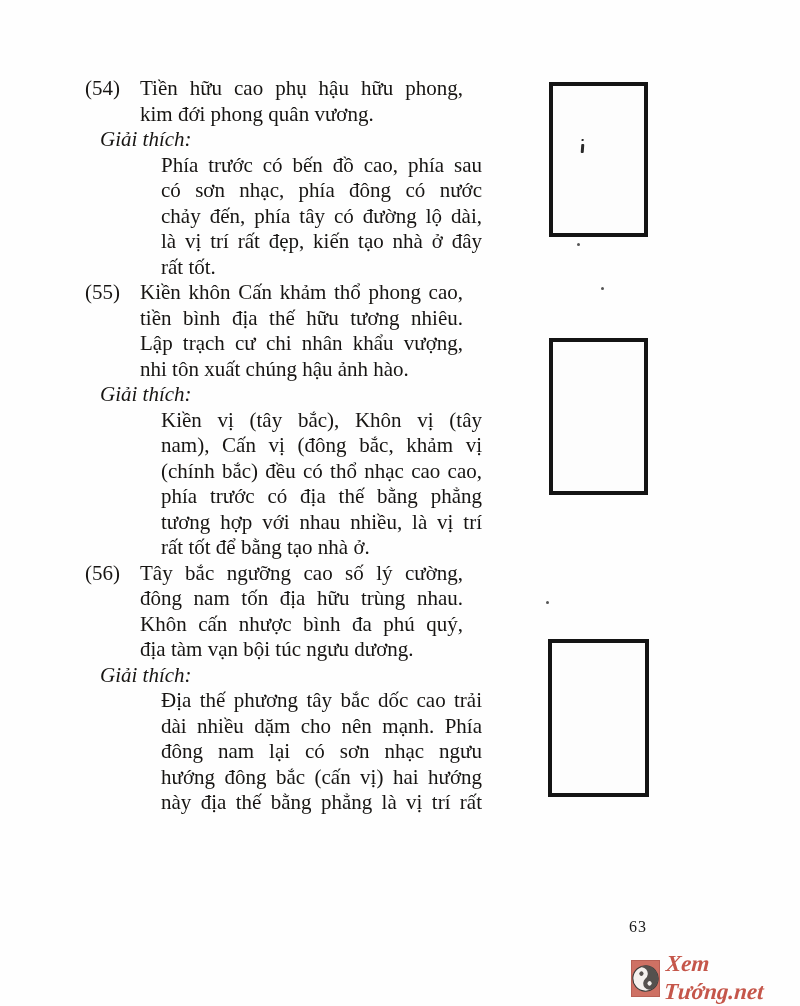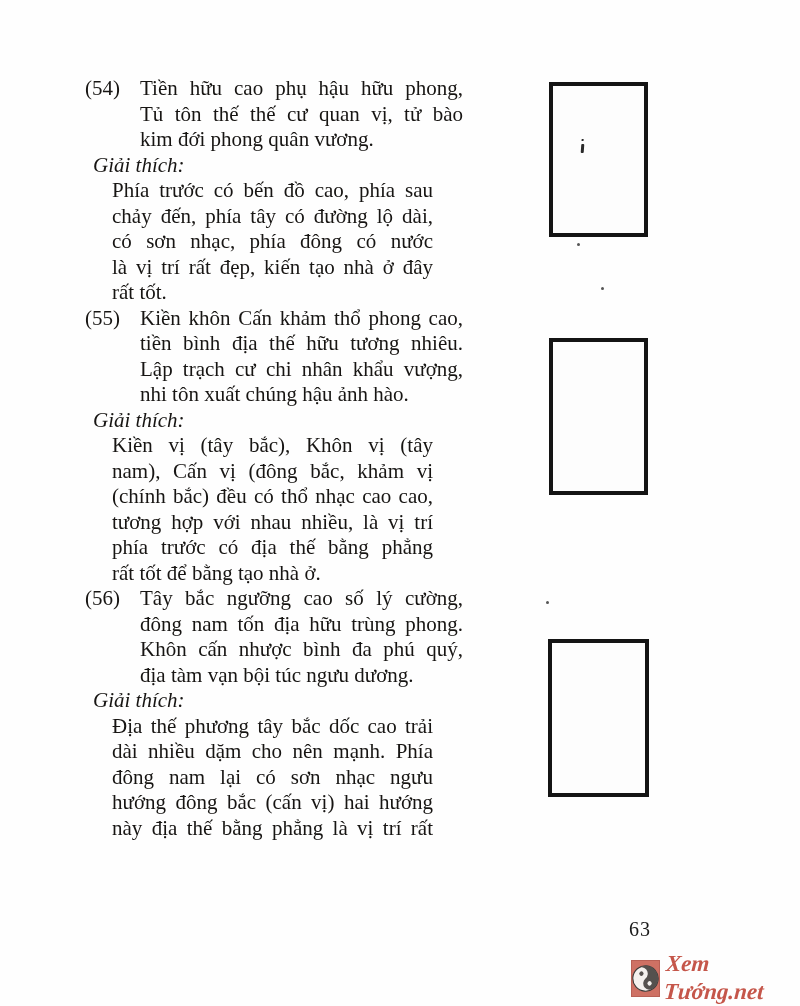--- a/index.html
+++ b/index.html
@@ -18,22 +18,22 @@
   
   .text-col {
     position:absolute; left:85px; top:76px; width:382px;
     font-size:21px; color:#171513;
   }
   .ln { height:25.5px; line-height:25.5px; white-space:normal; }
   .jl { text-align:justify; text-align-last:justify; }
   .verse-row { display:flex; }
   .verse-num { flex:0 0 55px; width:55px; height:25.5px; line-height:25.5px; }
   .verse-lines { width:323px; }
-  .gt { font-style:italic; margin-left:8px; height:25.5px; line-height:25.5px; }
-  .expl { margin-left:27px; width:321px; }
+  .gt { font-style:italic; margin-left:15px; height:25.5px; line-height:25.5px; }
+  .expl { margin-left:76px; width:321px; }
   
   .dbox {
     position:absolute;
     border:4px solid #141414;
     background:#fdfdfd;
   }
   .dbox1 { left:549px; top:82px;  width:91px; height:147px; }
   .dbox2 { left:549px; top:338px; width:91px; height:149px; }
   .dbox3 { left:548px; top:639px; width:93px; height:150px; }
   .box-mark {
@@ -45,21 +45,21 @@
     content:""; position:absolute; left:0px; top:-5px;
     width:2px; height:2px; background:#2a2a2a;
   }
   .speck { position:absolute; width:3px; height:3px; background:#555; border-radius:50%; }
   .sp1 { left:577px; top:243px; }
   .sp2 { left:601px; top:287px; }
   .sp3 { left:546px; top:601px; }
   
   .page-num {
     position:absolute; left:629px; top:918px;
-    font-size:20px; color:#1a1a1a; letter-spacing:1px;
+    font-size:16px; color:#1a1a1a; letter-spacing:1px;
   }
   
   .watermark {
     position:absolute; left:631px; top:950px;
     display:flex; align-items:center;
   }
   .wm-icon {
     width:31px; height:37px;
     display:flex; align-items:center; justify-content:center;
     box-sizing:border-box;
@@ -79,61 +79,60 @@
 
 <div class="page">
 
   <div class="text-col">
 
     <div class="section">
       <div class="verse-row">
         <div class="verse-num">(54)</div>
         <div class="verse-lines">
             <div class="ln jl">Tiền hữu cao phụ hậu hữu phong,</div>
-            <div class="ln jl">Tủ tôn thế thế cư quan vị, tử bào</div>
             <div class="ln">kim đới phong quân vương.</div>
           </div>
       </div>
       <div class="gt">Giải thích:</div>
       <div class="expl">
           <div class="ln jl">Phía trước có bến đồ cao, phía sau</div>
+          <div class="ln jl">có sơn nhạc, phía đông có nước</div>
           <div class="ln jl">chảy đến, phía tây có đường lộ dài,</div>
-          <div class="ln jl">có sơn nhạc, phía đông có nước</div>
           <div class="ln jl">là vị trí rất đẹp, kiến tạo nhà ở đây</div>
           <div class="ln">rất tốt.</div>
         </div>
     </div>
 
     <div class="section">
       <div class="verse-row">
         <div class="verse-num">(55)</div>
         <div class="verse-lines">
             <div class="ln jl">Kiền khôn Cấn khảm thổ phong cao,</div>
             <div class="ln jl">tiền bình địa thế hữu tương nhiêu.</div>
             <div class="ln jl">Lập trạch cư chi nhân khẩu vượng,</div>
             <div class="ln">nhi tôn xuất chúng hậu ảnh hào.</div>
           </div>
       </div>
       <div class="gt">Giải thích:</div>
       <div class="expl">
           <div class="ln jl">Kiền vị (tây bắc), Khôn vị (tây</div>
           <div class="ln jl">nam), Cấn vị (đông bắc, khảm vị</div>
           <div class="ln jl">(chính bắc) đều có thổ nhạc cao cao,</div>
+          <div class="ln jl">phía trước có địa thế bằng phẳng</div>
           <div class="ln jl">tương hợp với nhau nhiều, là vị trí</div>
-          <div class="ln jl">phía trước có địa thế bằng phẳng</div>
           <div class="ln">rất tốt để bằng tạo nhà ở.</div>
         </div>
     </div>
 
     <div class="section">
       <div class="verse-row">
         <div class="verse-num">(56)</div>
         <div class="verse-lines">
             <div class="ln jl">Tây bắc ngưỡng cao số lý cường,</div>
-            <div class="ln jl">đông nam tốn địa hữu trùng phong.</div>
+            <div class="ln jl">đông nam tốn địa hữu trùng nhau.</div>
             <div class="ln jl">Khôn cấn nhược bình đa phú quý,</div>
             <div class="ln">địa tàm vạn bội túc ngưu dương.</div>
           </div>
       </div>
       <div class="gt">Giải thích:</div>
       <div class="expl">
           <div class="ln jl">Địa thế phương tây bắc dốc cao trải</div>
           <div class="ln jl">dài nhiều dặm cho nên mạnh. Phía</div>
           <div class="ln jl">đông nam lại có sơn nhạc ngưu</div>
           <div class="ln jl">hướng đông bắc (cấn vị) hai hướng</div>

